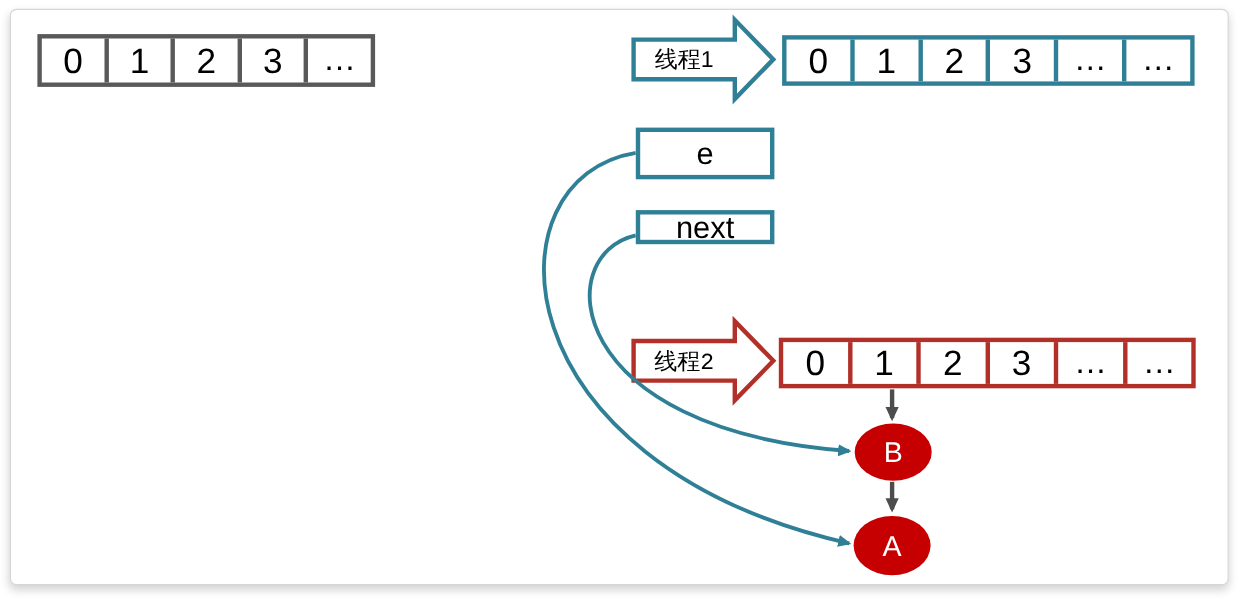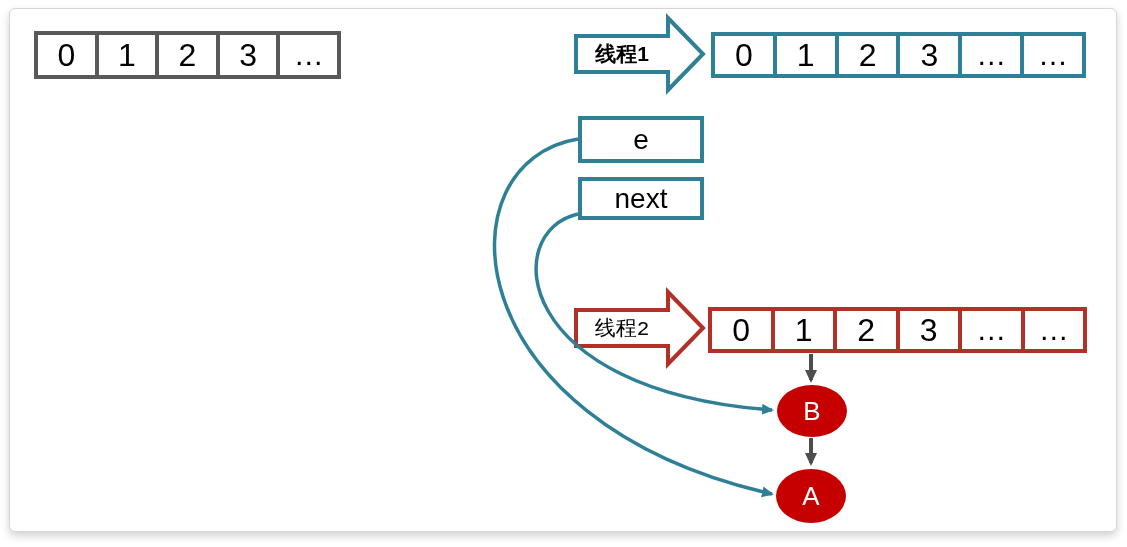--- a/index.html
+++ b/index.html
@@ -73,34 +73,34 @@
   </svg>
 
   <div class="abs array gray-array" style="left:24px;top:22px;width:307px;height:48px;">
     <span class="cell">0</span>
     <span class="cell">1</span>
     <span class="cell">2</span>
     <span class="cell">3</span>
     <span class="cell dots">…</span>
   </div>
 
-  <div class="abs thread-label" style="left:566px;top:31px;width:92px;height:28px;font-weight:bold;">线程1</div>
+  <div class="abs thread-label" style="left:566px;top:31px;width:92px;height:28px;">线程1</div>
 
   <div class="abs array teal-array" style="left:701px;top:23px;width:375px;height:46px;">
     <span class="cell">0</span>
     <span class="cell">1</span>
     <span class="cell">2</span>
     <span class="cell">3</span>
     <span class="cell dots">…</span>
     <span class="cell dots">…</span>
   </div>
 
   <div class="abs ptr-box" style="left:568px;top:107px;width:126px;height:47px;">e</div>
 
-  <div class="abs ptr-box" style="left:568px;top:168px;width:126px;height:43px;">next</div>
+  <div class="abs ptr-box" style="left:568px;top:182px;width:126px;height:31px;">next</div>
 
   <div class="abs thread-label" style="left:566px;top:305px;width:92px;height:28px;font-family:Liberation Mono, monospace;">线程2</div>
 
   <div class="abs array red-array" style="left:698px;top:298px;width:379px;height:46px;">
     <span class="cell">0</span>
     <span class="cell">1</span>
     <span class="cell">2</span>
     <span class="cell">3</span>
     <span class="cell dots">…</span>
     <span class="cell dots">…</span>

